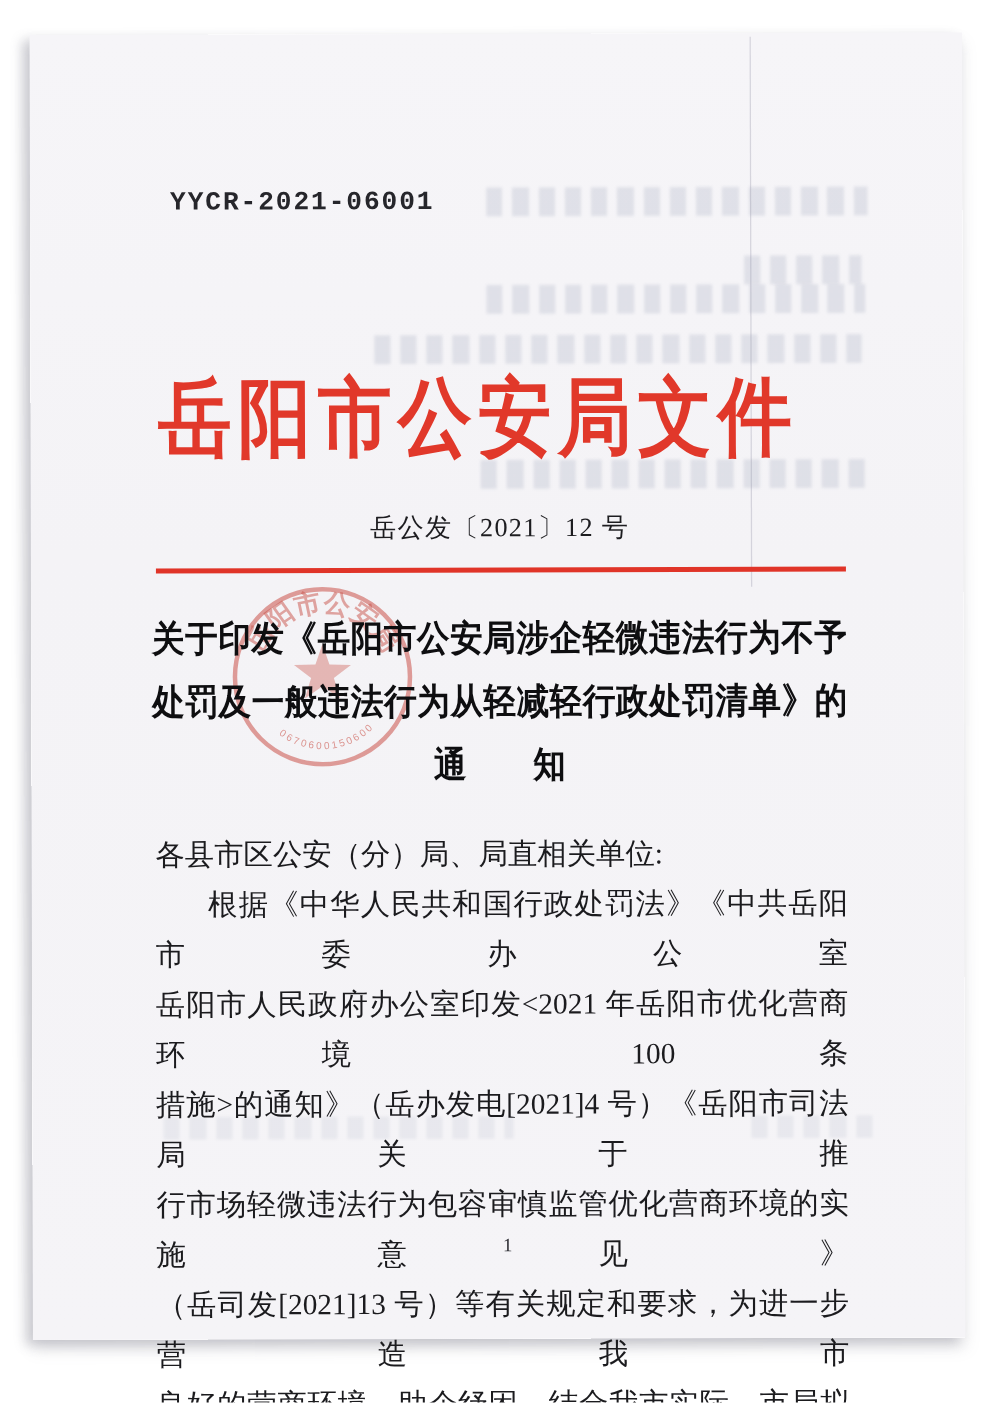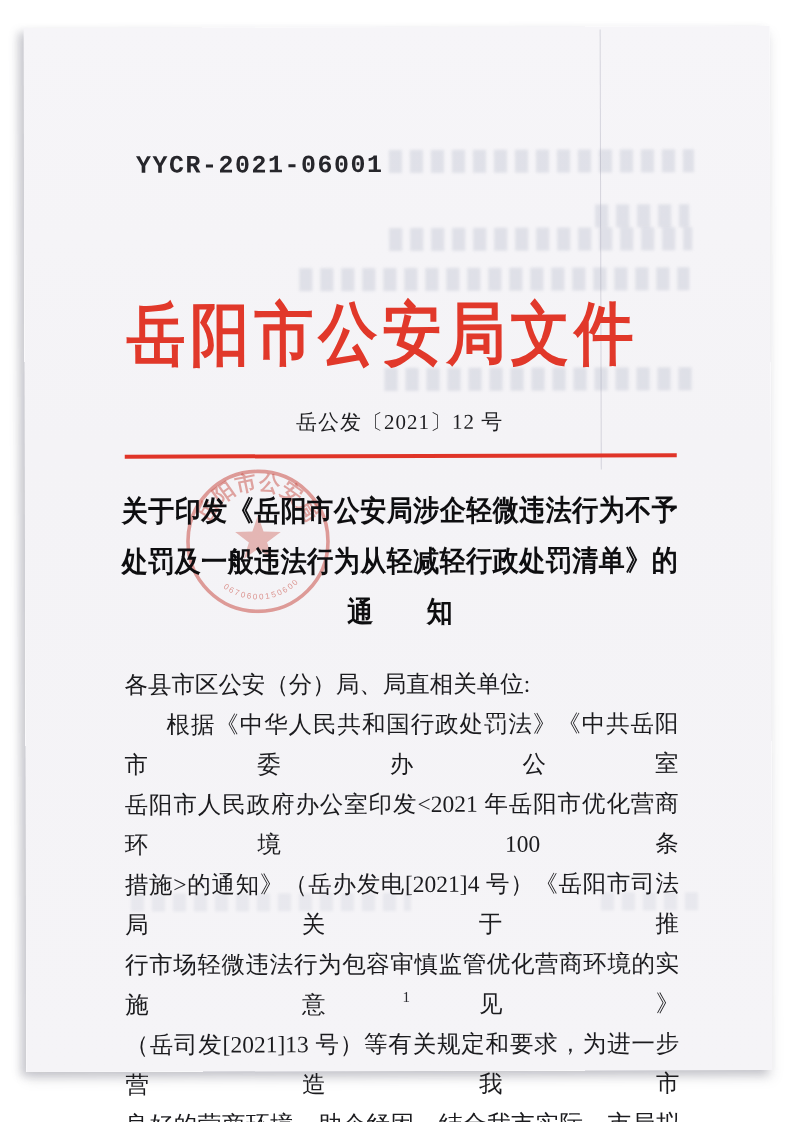--- a/index.html
+++ b/index.html
@@ -23,21 +23,21 @@
   }
   .bleed{
     position:absolute;height:23px;opacity:.5;filter:blur(1.4px);
     background:repeating-linear-gradient(90deg,
       rgba(100,112,145,.30) 0 13px, rgba(100,112,145,0) 13px 21px);
   }
   .bleed.light{opacity:.3;height:18px;}
   .doc-code{
     position:absolute;left:112px;top:124px;
     font-family:"Liberation Mono","DejaVu Sans Mono",monospace;
-    font-size:25px;letter-spacing:1.5px;color:#26262b;font-weight:bold;
+    font-size:21px;letter-spacing:1.5px;color:#26262b;font-weight:bold;
   }
   .header-title{
     position:absolute;left:0;top:262px;width:716px;
     text-align:center;font-size:59px;font-weight:bold;
     letter-spacing:5px;transform:scaleY(1.16);transform-origin:50% 0;
     white-space:nowrap;
   }
   .doc-number{
     position:absolute;left:0;top:381px;width:750px;text-align:center;
     font-size:21px;color:#1d1d20;letter-spacing:1px;

